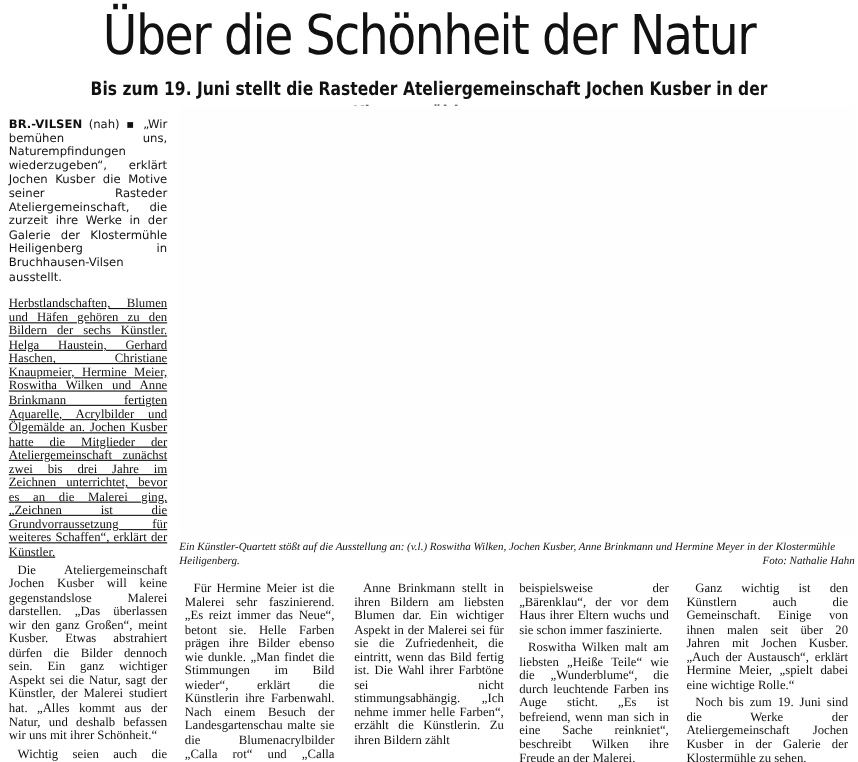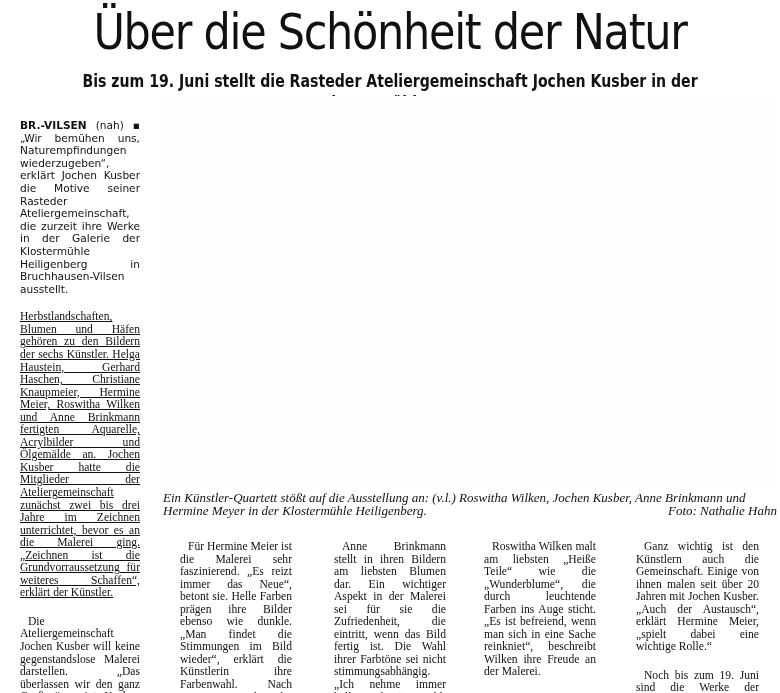--- a/index.html
+++ b/index.html
@@ -12,29 +12,29 @@
   }
   .subhead {
     position: absolute; left: 0; top: 70px; width: 780px; text-align: center;
     font-family: "DejaVu Sans", sans-serif; font-size: 17px; line-height: 22px;
     transform: scaleX(0.83); transform-origin: center top; margin: 0; color: #111;
   }
   .col {
     position: absolute; font-family: "Liberation Serif", serif;
     font-size: 11.6px; line-height: 12.55px; text-align: justify; color: #111;
   }
-  .col p { margin: 16px; text-indent: 8px; }
+  .col p { margin: 4px; text-indent: 8px; }
   .col p.noind { text-indent: 0; }
   .col p.gap { margin-top: 12px; text-decoration: underline; }
   .lead { font-family: "DejaVu Sans", sans-serif; font-size: 10.6px; line-height: 12.6px; }
   .dateline { font-weight: bold; }
   .photo { position: absolute; left: 163px; top: 96px; width: 614px; height: 390px; background: #fefefe; }
   .caption {
     position: absolute; left: 163px; top: 492px; width: 614px;
-    font-family: "Liberation Serif", serif; font-style: italic; font-size: 13px; line-height: 12.6px; color: #111;
+    font-family: "Liberation Serif", serif; font-style: italic; font-size: 10px; line-height: 12.6px; color: #111;
   }
   .caption .credit { float: right; }
 </style>
 </head>
 <body>
 
 <h1 class="headline">Über die Schönheit der Natur</h1>
 <h2 class="subhead">Bis zum 19. Juni stellt die Rasteder Ateliergemeinschaft Jochen Kusber in der Klostermühle aus</h2>
 
 <div class="col" style="left:4px; top:103px; width:152px;">
@@ -53,19 +53,20 @@
 
 <div class="col" style="left:164px; top:525px; width:144px;">
   <p>Für Hermine Meier ist die Malerei sehr faszinierend. „Es reizt immer das Neue“, betont sie. Helle Farben prägen ihre Bilder ebenso wie dunkle. „Man findet die Stimmungen im Bild wieder“, erklärt die Künstlerin ihre Farbenwahl. Nach einem Besuch der Landesgartenschau malte sie die Blumenacrylbilder „Calla rot“ und „Calla weiß“. Auch das</p>
 </div>
 
 <div class="col" style="left:318px; top:525px; width:144px;">
   <p>Anne Brinkmann stellt in ihren Bildern am liebsten Blumen dar. Ein wichtiger Aspekt in der Malerei sei für sie die Zufriedenheit, die eintritt, wenn das Bild fertig ist. Die Wahl ihrer Farbtöne sei nicht stimmungsabhängig. „Ich nehme immer helle Farben“, erzählt die Künstlerin. Zu ihren Bildern zählt</p>
 </div>
 
 <div class="col" style="left:468px; top:525px; width:144px;">
+  <p class="noind">beispielsweise der „Bärenklau“, der vor dem Haus ihrer Eltern wuchs und sie schon immer faszinierte.</p>
   <p>Roswitha Wilken malt am liebsten „Heiße Teile“ wie die „Wunderblume“, die durch leuchtende Farben ins Auge sticht. „Es ist befreiend, wenn man sich in eine Sache reinkniet“, beschreibt Wilken ihre Freude an der Malerei.</p>
 </div>
 
 <div class="col" style="left:620px; top:525px; width:155px;font-family:Liberation Serif, serif;">
   <p>Ganz wichtig ist den Künstlern auch die Gemeinschaft. Einige von ihnen malen seit über 20 Jahren mit Jochen Kusber. „Auch der Austausch“, erklärt Hermine Meier, „spielt dabei eine wichtige Rolle.“</p>
   <p>Noch bis zum 19. Juni sind die Werke der Ateliergemeinschaft Jochen Kusber in der Galerie der Klostermühle zu sehen.</p>
 </div>
 
 </body></html>

